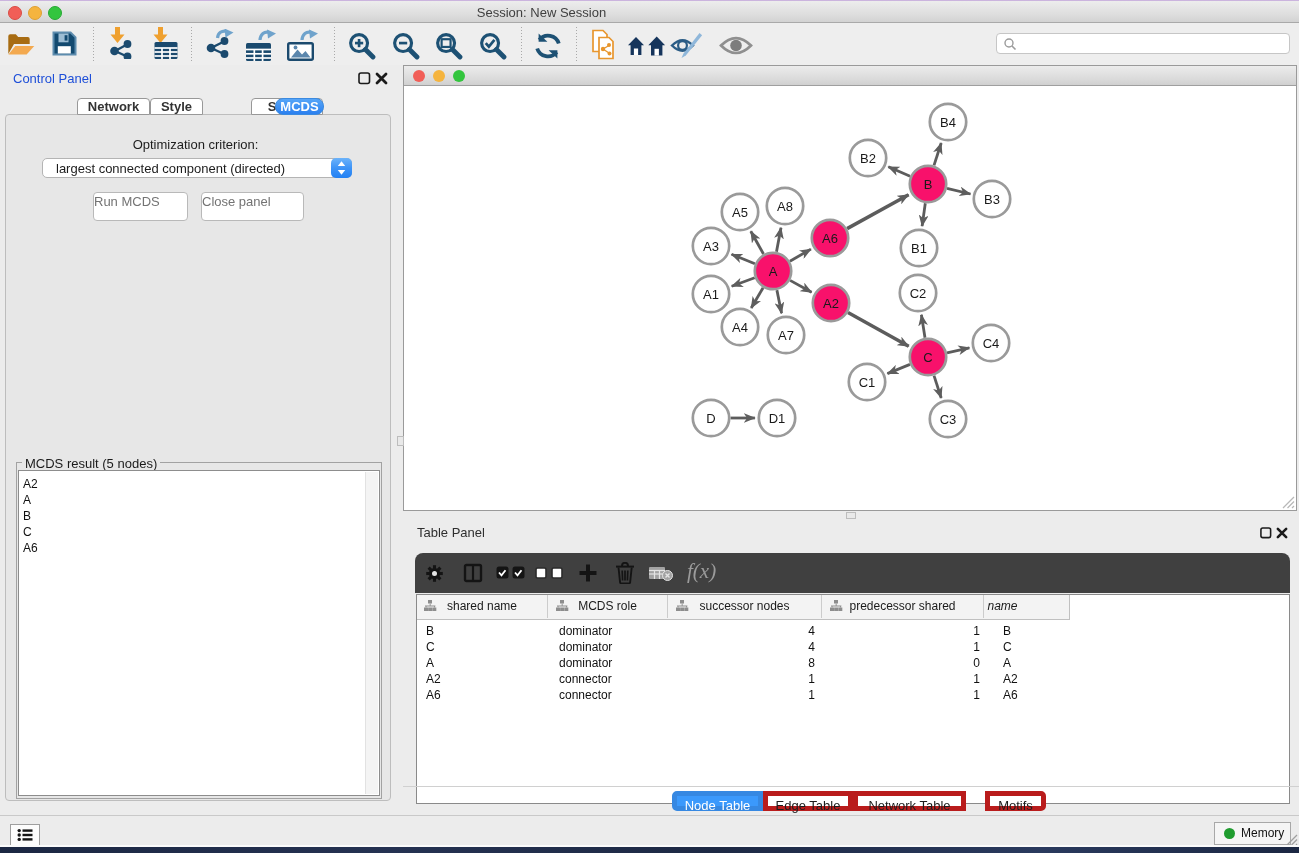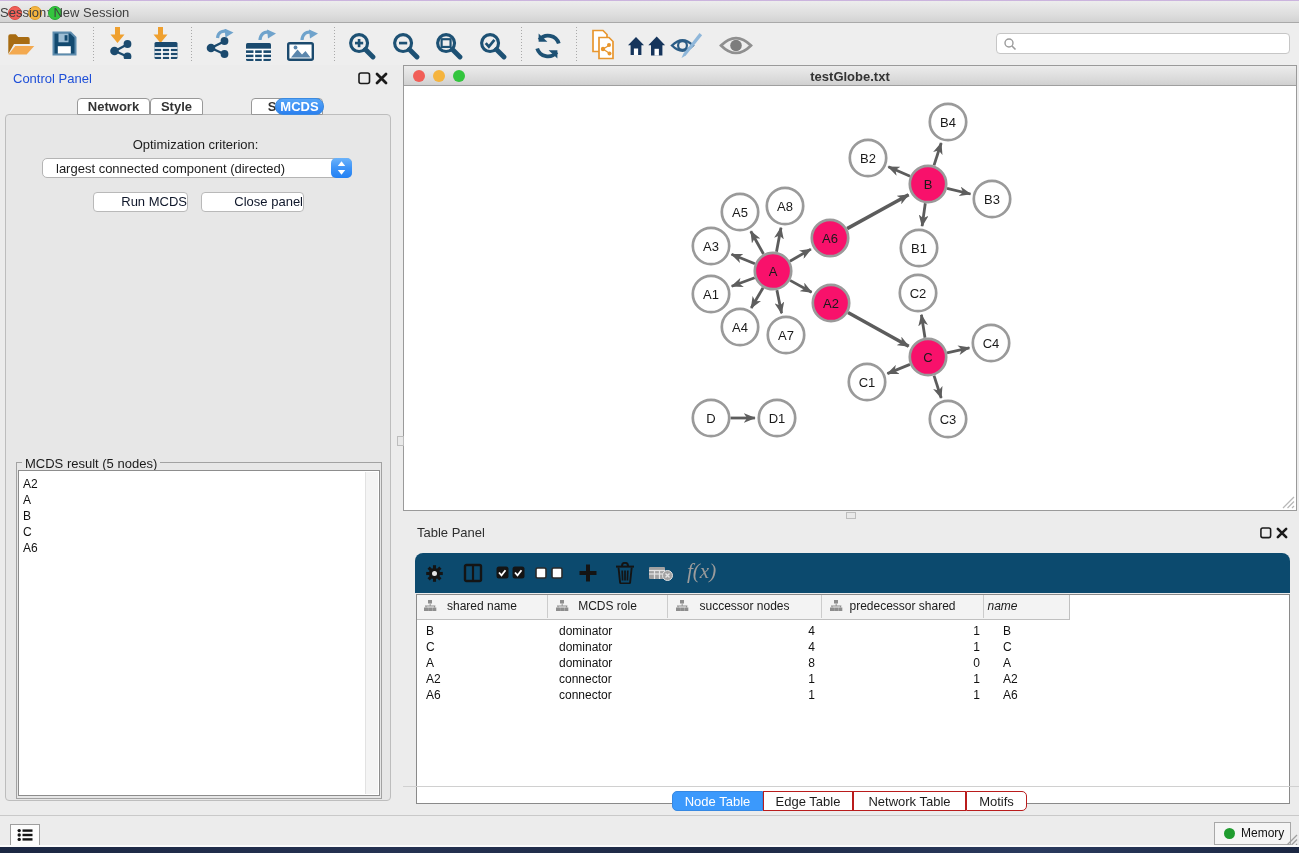--- a/index.html
+++ b/index.html
@@ -10,21 +10,21 @@
 #deskTop{left:0;top:0;width:1299px;height:1px;background:#cbb4de;}
 #deskBot{left:0;top:847px;width:1299px;height:6px;background:linear-gradient(90deg,#1b2742,#253252 30%,#1d2944 55%,#2a3a5e 80%,#1b2742);}
 #winEdge{left:0;top:845px;width:1299px;height:2px;background:#fbfbfb;}
 
 #titlebar{left:0;top:1px;width:1299px;height:21px;
  background:linear-gradient(#ededed,#dcdcdc 70%,#d2d2d2);border-bottom:1px solid #a9a9a9;}
 .tl{position:absolute;width:12px;height:12px;border-radius:50%;top:5px;}
 #titlebar .t1{left:8px;background:#f15e57;border:0.5px solid #d94c44;}
 #titlebar .t2{left:28px;background:#f5b43e;border:0.5px solid #dfa032;}
 #titlebar .t3{left:48px;background:#33c53e;border:0.5px solid #27a934;}
-#titletext{left:0;width:1083px;top:5px;font-size:13px;color:#404040;}
+#titletext{left:0;width:1083px;top:5px;text-align:center;font-size:13px;color:#404040;}
 
 #toolbar{left:0;top:23px;width:1299px;height:42px;background:#eeeeee;}
 .tsep{position:absolute;top:4px;width:1px;height:34px;
  background-image:repeating-linear-gradient(#a9a9a9 0 1px,transparent 1px 3px);}
 .ticon{position:absolute;}
 .zm{width:29px;height:29px;}
 .tre{position:absolute;top:5px;width:13px;height:12px;}
 
 #search{left:996px;top:33px;width:292px;height:19px;background:#fff;border:1px solid #c6c6c6;border-radius:4px;}
 
@@ -34,46 +34,46 @@
  font-size:13px;font-weight:bold;color:#333;text-align:center;line-height:15px;border-radius:4px 4px 0 0;}
 .tabsel{background:linear-gradient(#56a5f8,#2b80ef);color:#fff;border-color:#3b8ae0;border-radius:8px;}
 #cp-panel{left:5px;top:114px;width:386px;height:687px;background:#e7e7e7;
  border:1px solid #bdbdbd;border-radius:4px;box-sizing:border-box;}
 #optlabel{left:0px;top:137px;width:391px;text-align:center;font-size:13px;color:#1d1d1d;}
 #dropdown{left:42px;top:158px;width:310px;height:20px;background:#fff;border:1px solid #b4b4b4;
  border-radius:5px;box-sizing:border-box;}
 #dropdown .txt{position:absolute;left:13px;top:2px;font-size:13px;color:#1c1c1c;}
 #dropdown .btn{position:absolute;right:-1px;top:-1px;width:21px;height:20px;border-radius:5px;
  background:linear-gradient(#6cb3fa,#3e94f7 50%,#2381f4);}
-.cbtn{position:absolute;height:20px;background:#fff;border:1px solid #b9b9b9;border-radius:4px;
- box-sizing:border-box;font-size:13px;color:#0f172a;text-align:right;line-height:18px;}
+.cbtn{position:absolute;height:29px;background:#fff;border:1px solid #b9b9b9;border-radius:4px;
+ box-sizing:border-box;font-size:13px;color:#737373;text-align:left;line-height:18px;}
 #groupbox{left:16px;top:462px;width:364px;height:335px;border:1px solid #a2a2a2;}
 #grouplabel{left:22px;top:456px;background:#e7e7e7;padding:0 3px;font-size:13px;color:#1b1b1b;}
 #listbox{left:18px;top:470px;width:360px;height:324px;background:#fff;border:1px solid #8d8d8d;
  font-size:12px;color:#111;}
 #listbox .sb{position:absolute;right:1px;top:1px;width:12px;height:322px;background:#f4f4f4;border-left:1px solid #e2e2e2;}
 #listbox .li{position:absolute;left:4px;}
 
 #netwin{left:403px;top:65px;width:894px;height:446px;background:#fff;border:1px solid #9a9a9a;box-sizing:border-box;}
 #nettitle{left:0;top:0;width:892px;height:19px;background:linear-gradient(#ececec,#dadada 70%,#d0d0d0);
  border-bottom:1px solid #9f9f9f;}
 #nettitle .t1{left:9px;background:#f15e57;}
 #nettitle .t2{left:29px;background:#f5b43e;}
 #nettitle .t3{left:49px;background:#33c53e;}
 #nettitle .tl{top:4px;}
 #nettext{left:0;width:892px;top:3px;text-align:center;font-size:13px;color:#333;font-weight:bold;}
 
 #tp-title{left:417px;top:525px;font-size:13px;color:#2f2f2f;}
-#tp-toolbar{left:415px;top:553px;width:875px;height:40px;background:#0c4a6e;border-radius:8px 8px 0 0;}
+#tp-toolbar{left:415px;top:553px;width:875px;height:40px;background:#404040;border-radius:8px 8px 0 0;}
 #tp-table{left:416px;top:594px;width:874px;height:210px;background:#fff;border:1px solid #8a8a8a;box-sizing:border-box;}
 #tp-header{left:0;top:0;width:652px;height:24px;background:#f3f3f3;border-bottom:1px solid #c0c0c0;border-right:1px solid #c0c0c0;}
 .hcol{position:absolute;top:0;height:23px;border-right:1px solid #cccccc;font-size:12px;color:#1a1a1a;text-align:center;line-height:22px;}
 .trow{position:absolute;font-size:12px;color:#111;}
 #tp-tabs{left:403px;top:791px;height:20px;}
-.btab{position:absolute;top:0;height:20px;background:#fff;border:1px solid #b91c1c;box-sizing:border-box;
+.btab{position:absolute;top:0;height:20px;background:#fff;border:5px solid #b91c1c;box-sizing:border-box;
  font-size:13px;color:#1d1d1d;text-align:center;line-height:19px;}
 .btabsel{background:#3b99fc;color:#fff;border-color:#3688e2;}
 #tabline{left:403px;top:786px;width:896px;height:1px;background:#d0d0d0;}
 
 #statusline{left:0;top:815px;width:1299px;height:1px;background:#c9c9c9;}
 #listbtn{left:10px;top:824px;width:28px;height:20px;background:#fcfcfc;border:1px solid #9e9e9e;}
 #membtn{left:1214px;top:822px;width:75px;height:21px;background:#f5f5f5;border:1px solid #a8a8a8;
  font-size:12px;color:#111;}
 #membtn .dot{position:absolute;left:9px;top:5px;width:11px;height:11px;border-radius:50%;background:#1f9c2f;}
 #membtn .mt{position:absolute;left:26px;top:3px;}
@@ -260,21 +260,20 @@
  <div class="li" style="top:70px;">A6</div>
  <div class="sb"></div>
 </div>
 
 <div class="abs" id="netwin">
  <div class="abs" id="nettitle">
       <div class="tl t1"></div>
       <div class="tl t2"></div>
       <div class="tl t3"></div>
     </div>
- <div class="abs" id="nettext">testGlobe.txt</div>
  <svg class="abs" style="left:0;top:20px;" width="892" height="424" viewBox="0 0 892 424">
   <defs>
    <marker id="ah" viewBox="0 0 11 9" refX="10.2" refY="4.5" markerWidth="12" markerHeight="9.8" orient="auto" markerUnits="userSpaceOnUse">
     <path d="M0,0 L11,4.5 L0,9 L3,4.5 z" fill="#5e5e5e"></path>
    </marker>
   </defs>
   <g stroke="#5c5c5c">
 <line x1="359.5" y1="168.0" x2="346.8" y2="145.3" stroke-width="2.8" marker-end="url(#ah)"></line>
 <line x1="372.5" y1="165.8" x2="377.0" y2="141.7" stroke-width="2.8" marker-end="url(#ah)"></line>
 <line x1="350.9" y1="177.7" x2="327.5" y2="168.3" stroke-width="2.8" marker-end="url(#ah)"></line>
@@ -469,21 +468,21 @@
  <div class="trow" style="left:142px;top:93px;">connector</div>
  <div class="trow" style="left:340px;top:93px;width:58px;text-align:right;">1</div>
  <div class="trow" style="left:505px;top:93px;width:58px;text-align:right;">1</div>
  <div class="trow" style="left:586px;top:93px;">A6</div>
 </div>
 <div class="abs" id="tabline"></div>
 <div class="abs" id="tp-tabs">
  <div class="btab btabsel" style="left:269px;width:91px;border-radius:5px 0 0 5px;">Node Table</div>
  <div class="btab" style="left:360px;width:90px;">Edge Table</div>
  <div class="btab" style="left:450px;width:113px;">Network Table</div>
- <div class="btab" style="left:563px;width:61px;border-radius:0 5px 5px 0;">Motifs</div>
+ <div class="btab" style="left:582px;width:61px;border-radius:0 5px 5px 0;">Motifs</div>
 </div>
 
 <div class="abs" id="statusline"></div>
 <div class="abs" id="listbtn">
  <svg class="abs" style="left:6px;top:3px;" width="16" height="14" viewBox="0 0 16 14">
   <g fill="#141414">
    <circle cx="2.2" cy="2.6" r="1.7"></circle>
         <circle cx="2.2" cy="7" r="1.7"></circle>
         <circle cx="2.2" cy="11.4" r="1.7"></circle>
    <rect x="5.5" y="1.4" width="10" height="2.4"></rect>

